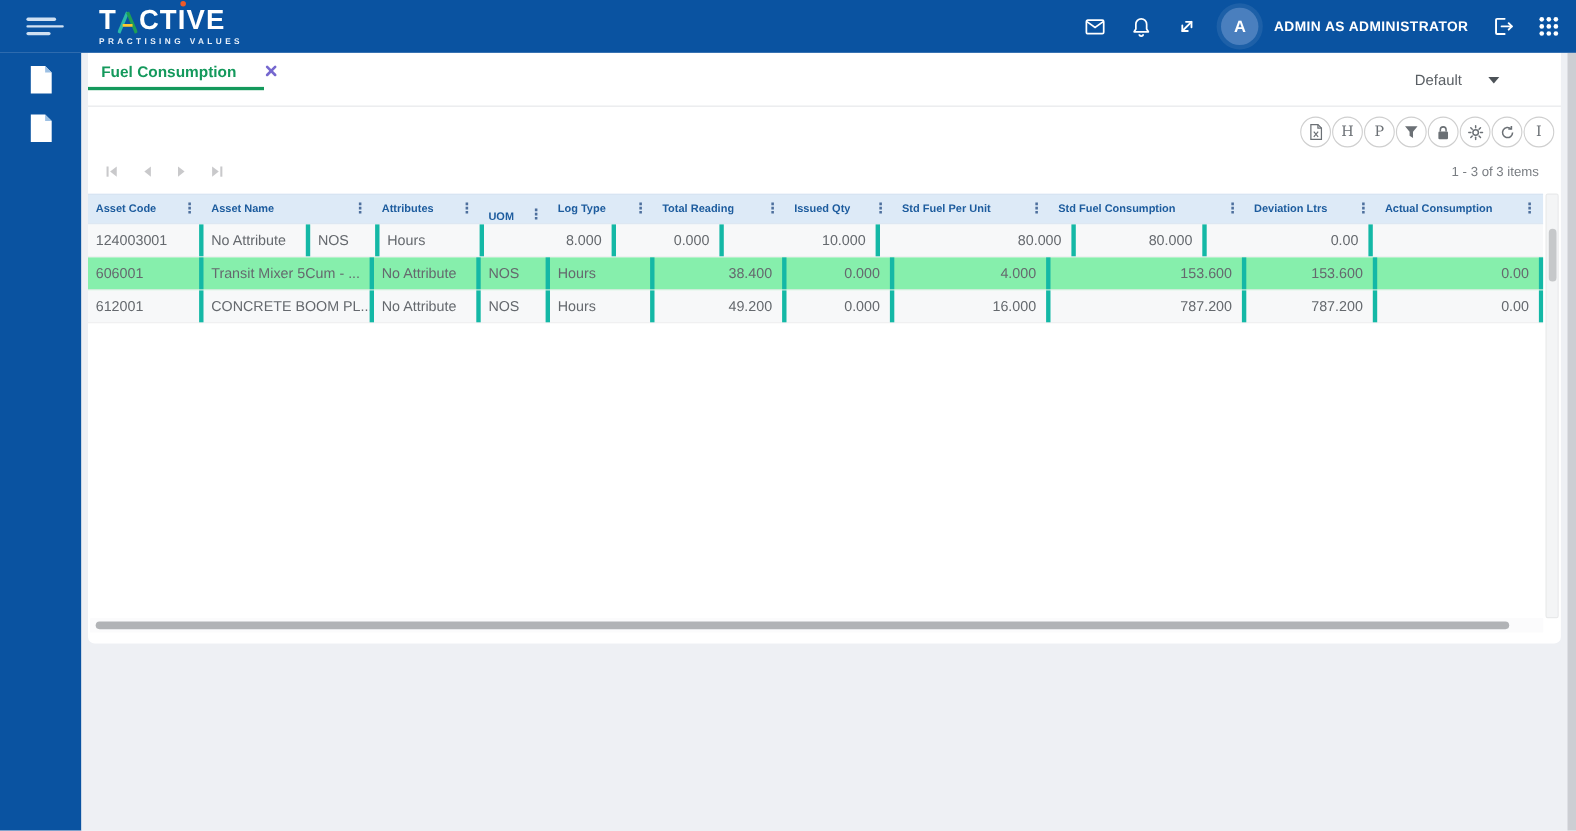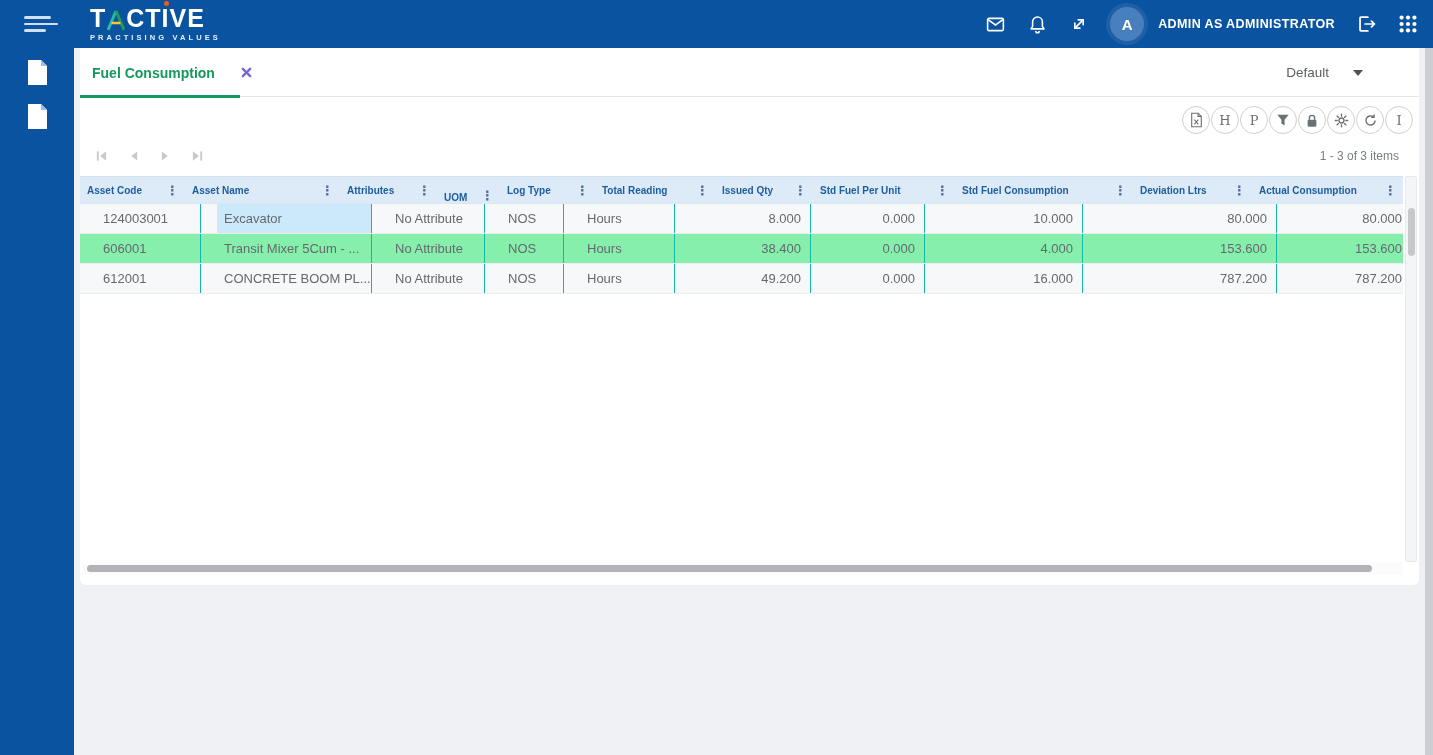--- a/index.html
+++ b/index.html
@@ -35,21 +35,21 @@
     background:var(--navbar-blue,#0a53a1); display:flex; flex-direction:column;
     align-items:center; padding-top:8px; gap:12px; }
   .side-item { width:40px; height:32px; display:flex; align-items:center; justify-content:center; cursor:pointer; }
 
   
   .main { position:absolute; left:74px; top:48px; width:1359px; height:707px; background:var(--page-bg,#eef0f4); }
   .panel { position:absolute; left:6px; top:0; width:1339px; height:537px; background:#fff;
     border-radius:0 0 6px 6px; }
 
   .tabbar { position:absolute; left:0; top:0; width:100%; height:49px; border-bottom:1px solid #e4e6e9; }
-  .tab { position:absolute; left:0; top:0; width:160px; height:49px; display:flex; align-items:center;
+  .tab { position:absolute; left:0; top:0; width:160px; height:33px; display:flex; align-items:center;
     gap:26px; padding-left:12px; cursor:pointer; }
   .tab::after { content:""; position:absolute; left:0; bottom:-1px; width:100%; height:3px;
     background:var(--tab-green,#14995c); }
   .tab-label { color:var(--tab-green,#14995c); font-weight:bold; font-size:14px; white-space:nowrap; }
   .view-select { position:absolute; right:56px; top:0; height:49px; display:flex; align-items:center;
     gap:24px; cursor:pointer; }
   .view-value { color:#5a5f64; font-size:13.5px; }
   .caret { width:0; height:0; border-left:5px solid transparent; border-right:5px solid transparent;
     border-top:6px solid #4d5358; }
 
@@ -67,21 +67,21 @@
   .ghead { display:flex; background:var(--header-bg,#ddeaf7); height:28px;
     border-top:1px solid #d4e2f0; border-bottom:1px solid #dde6f0; }
   .hcell { display:flex; align-items:center; justify-content:space-between;
     padding:0 2px 0 7px; flex:none; cursor:pointer; }
   .hlab { color:var(--header-text,#1d5c9e); font-weight:bold; font-size:10px; white-space:nowrap;
     overflow:hidden; }
   .hdots { color:#4d6f9d; font-size:13px; font-weight:bold; padding:0 4px; cursor:pointer; }
   .grow { display:flex; height:30px; border-bottom:1px solid #ededee; background:#86efac; }
   .grow.stripe { background:var(--stripe-bg,#f7f8f9); }
   .gcell { flex:none; display:flex; align-items:center; padding:0 9px 0 7px; font-size:13px;
-    color:#65696e; border-right:1px solid #14b8a6; white-space:nowrap; overflow:hidden;margin-left:16px; }
+    color:#65696e; border-right:4px solid #14b8a6; white-space:nowrap; overflow:hidden; }
   .gcell.num { justify-content:flex-end; }
   .gcell.selected { background:var(--selected-cell,#cbe9fb); }
 
   .vscroll { position:absolute; right:2px; top:128px; width:12px; height:386px;
     background:#f4f5f6; border:1px solid #e8e9ea; border-radius:2px; }
   .vthumb { position:absolute; left:2px; top:31px; width:7px; height:48px; background:#c6c8ca; border-radius:4px; }
   .hscroll { position:absolute; left:2px; top:514px; width:1321px; height:13px; background:#fbfbfc; }
   .hthumb { position:absolute; left:5px; top:3px; width:1285px; height:7px; background:#b1b3b6; border-radius:4px; }
 
   .browser-scrollbar { position:absolute; right:0; top:48px; width:8px; height:707px; background:#ccced3; }
@@ -313,21 +313,20 @@
             <span class="hdots">⋮</span>
           </div>
           <div class="hcell" style="width: 151px;">
             <span class="hlab">Actual Consumption</span>
             <span class="hdots">⋮</span>
           </div>
         </div>
       <div id="gbody">
           <div class="grow stripe">
             <div class="gcell" style="width: 105px;">124003001</div>
-            <div class="gcell selected" style="width: 155px;">Excavator</div>
             <div class="gcell" style="width: 97px;">No Attribute</div>
             <div class="gcell" style="width: 63px;">NOS</div>
             <div class="gcell" style="width: 95px;">Hours</div>
             <div class="gcell num" style="width: 120px;">8.000</div>
             <div class="gcell num" style="width: 98px;">0.000</div>
             <div class="gcell num" style="width: 142px;">10.000</div>
             <div class="gcell num" style="width: 178px;">80.000</div>
             <div class="gcell num" style="width: 119px;">80.000</div>
             <div class="gcell num" style="width: 151px;">0.00</div>
           </div>

